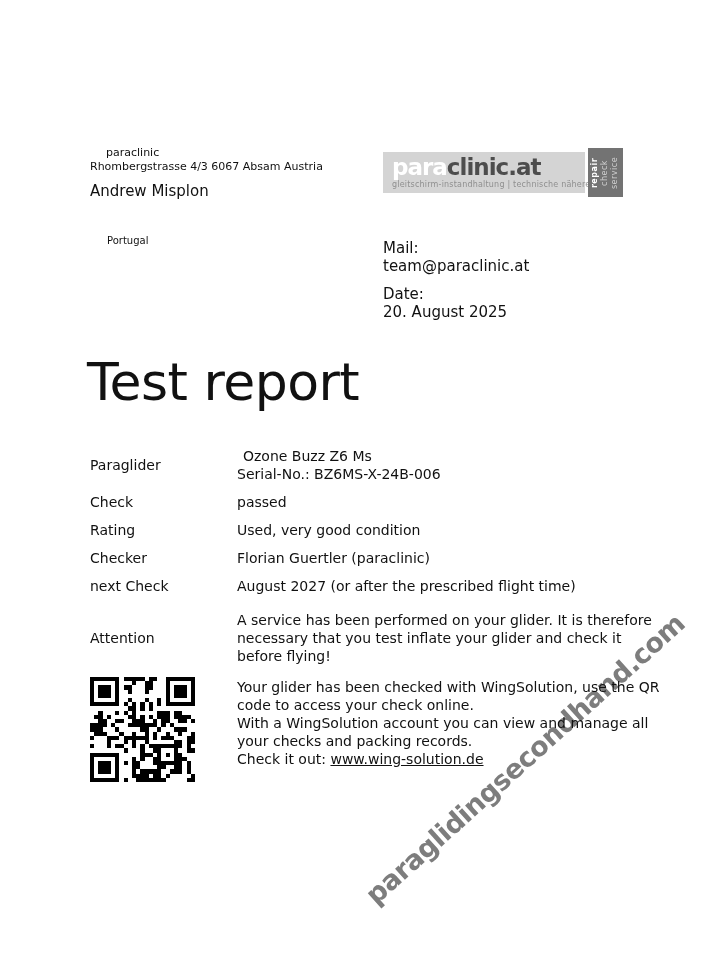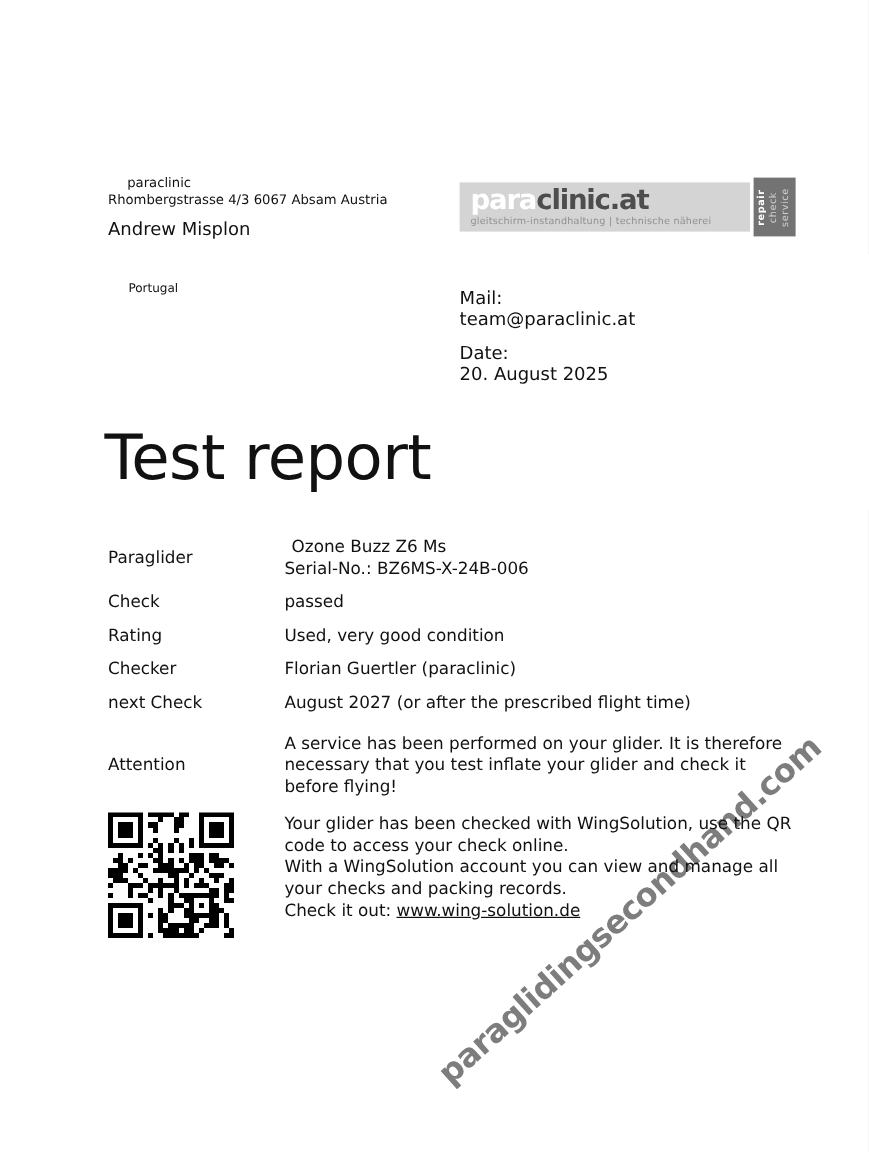--- a/index.html
+++ b/index.html
@@ -40,21 +40,21 @@
   .sender-address   { font-size: 11px; line-height: 14px; }
   .recipient-name   { font-size: 15px; line-height: 19px; margin-top: 8px; }
   .recipient-country{ font-size: 10px; line-height: 19px; margin-top: 30px; margin-left: 17px; }
 
   
   .logo {
     position: absolute; left: 383px; top: 148px;
     display: flex; align-items: center; height: 49px;
   }
   .logo-main {
-    width: 242px; height: 41px;
+    width: 202px; height: 41px;
     background: #d4d4d4;
     padding: 3px 9px 0 9px;
   }
   .logo-brand {
     font-size: 23px; line-height: 25px; font-weight: bold;
     letter-spacing: -1px; white-space: nowrap;
   }
   .lb-light { color: #ffffff; }
   .lb-dark  { color: #4d4d4d; }
   .logo-tagline {

